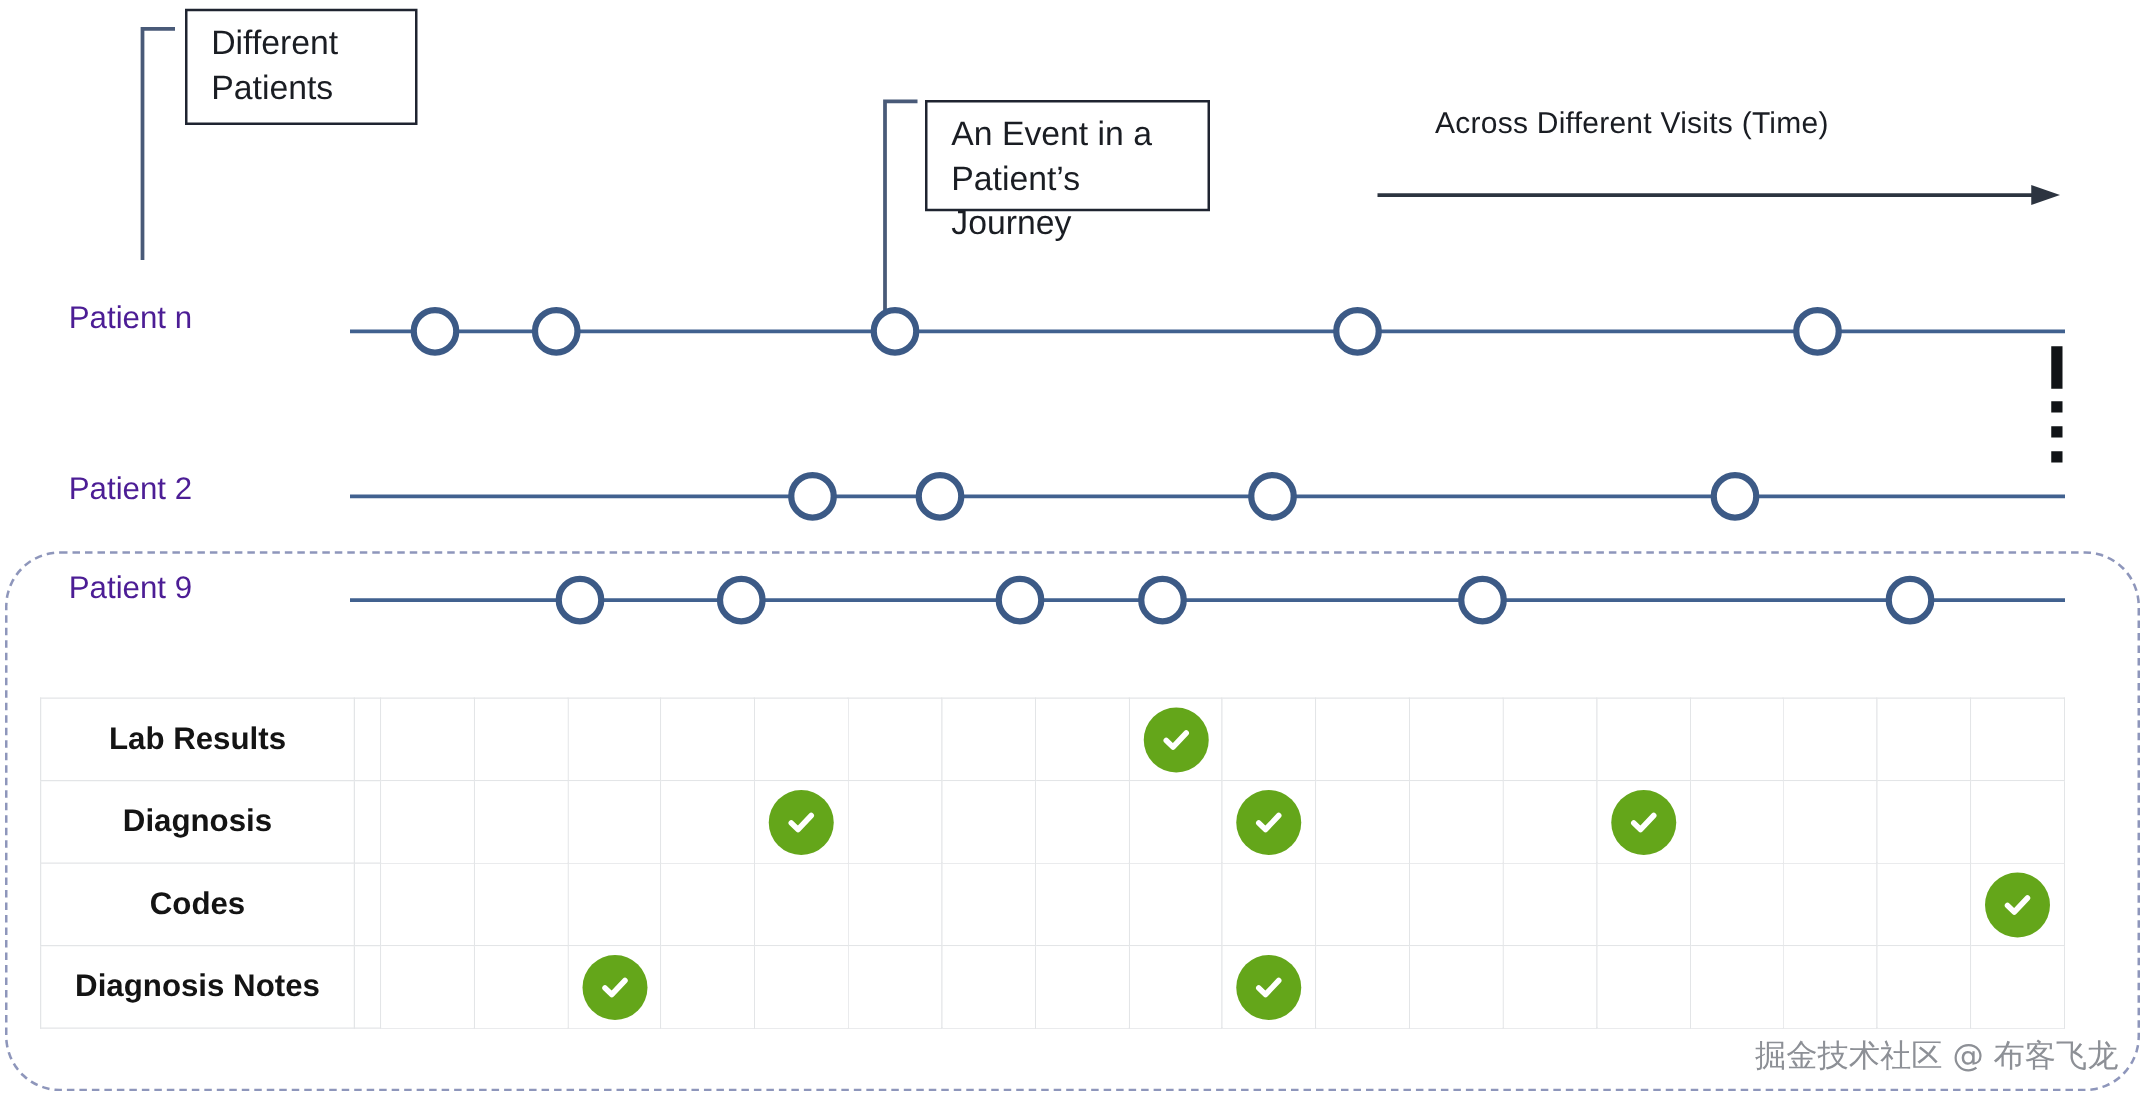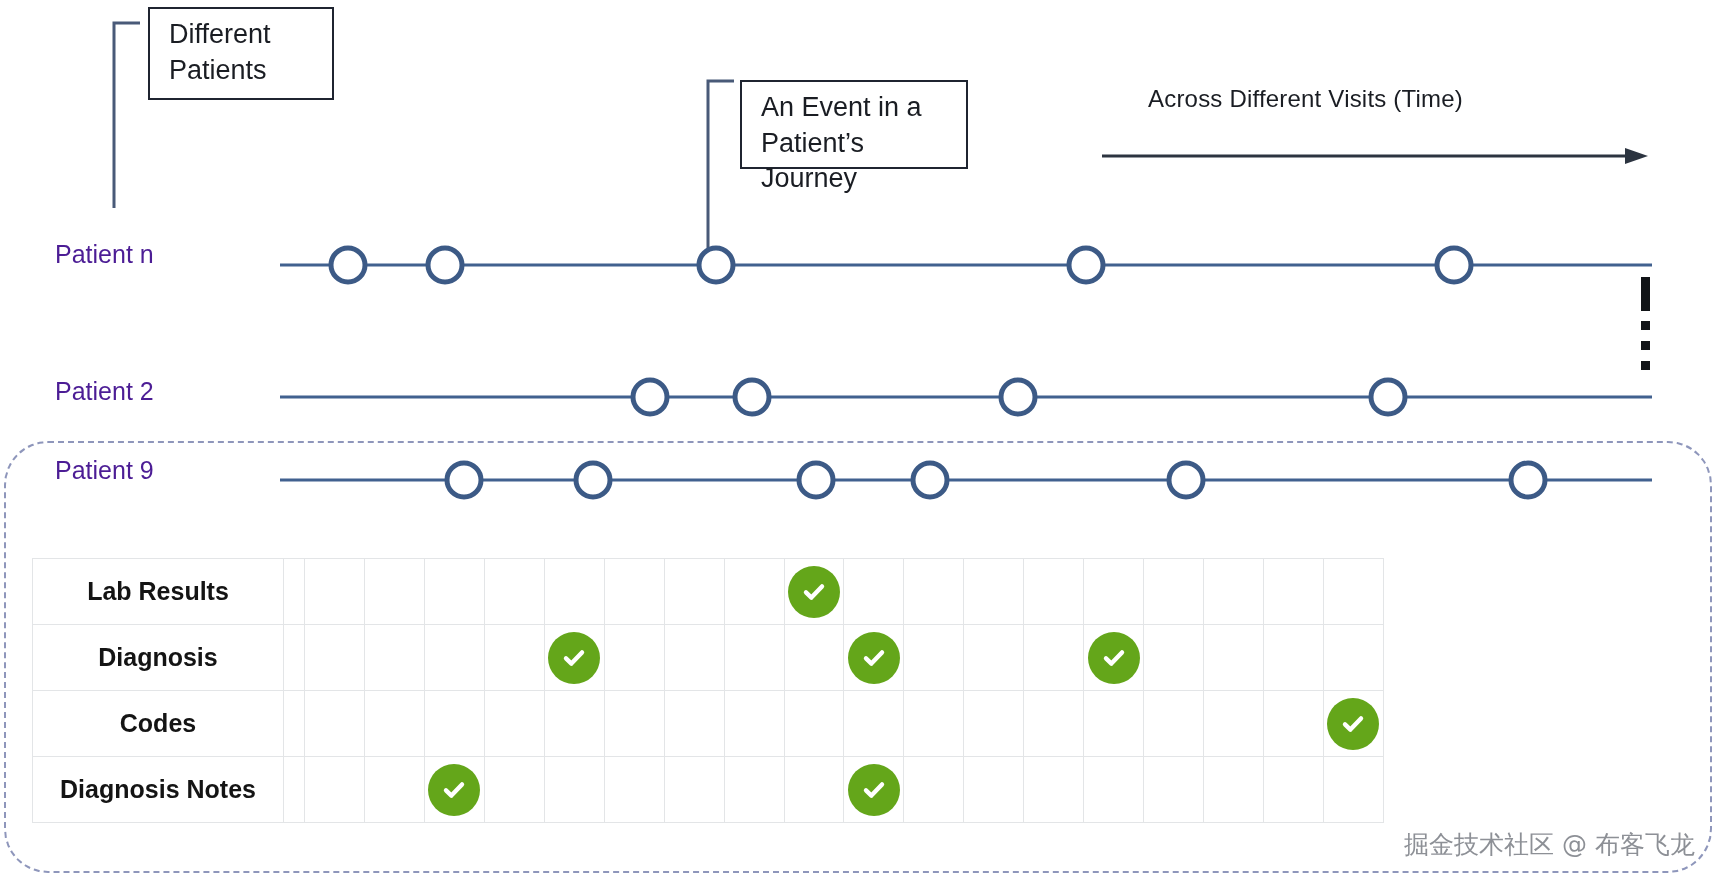--- a/index.html
+++ b/index.html
@@ -84,21 +84,21 @@
     pointer-events: none;
   }
 
   
   #datagrid {
     left: 32px; top: 558px;
     width: 1620px; height: 265px;
   }
   #datagrid table {
     border-collapse: collapse;
-    width: 1352px;
+    width: 1620px;
     height: 265px;
     table-layout: fixed;
   }
   #datagrid td {
     border: 1px solid #e3e5e7;
     padding: 0;
     position: relative;
   }
   td.rowlabel {
     width: 250px;

